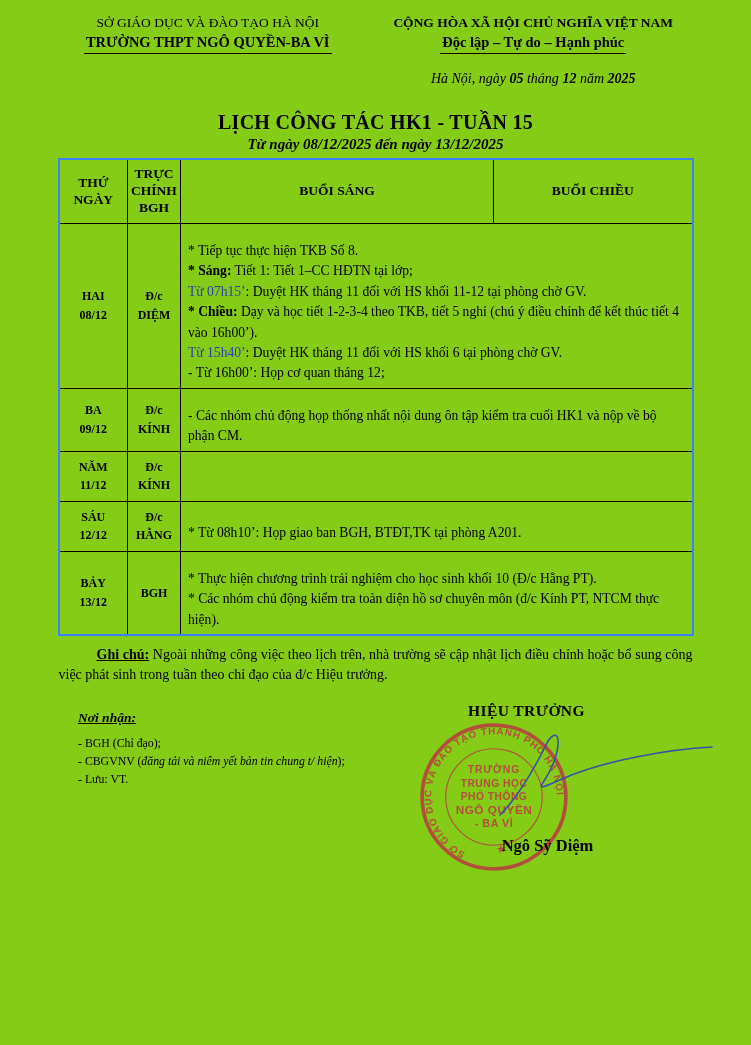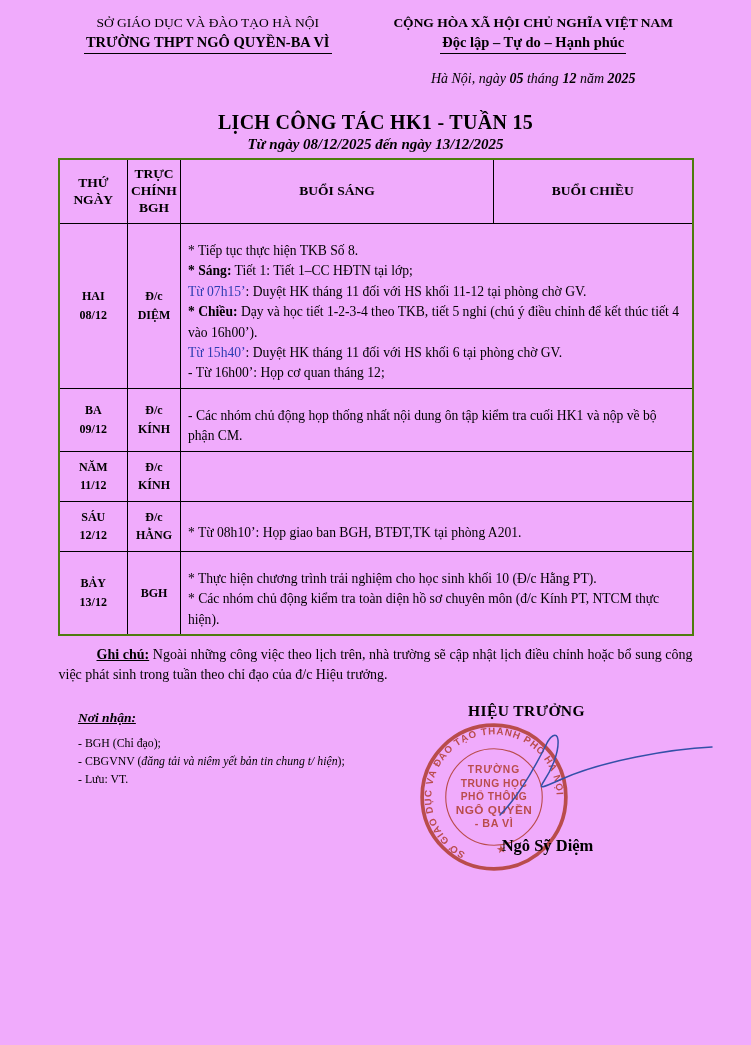--- a/index.html
+++ b/index.html
@@ -3,39 +3,39 @@
 <meta charset="utf-8">
 <style>
   :root{
     --text-blue:#2b3cb0;
     --stamp-red:#b5453e;
     --ink-blue:#3350a8;
   }
   *{box-sizing:border-box;}
   html,body{margin:0;padding:0;background:#888;}
   .page{
-    width:751px;height:1045px;background:#f0abfc;margin:0 auto;
+    width:751px;height:1045px;background:#84cc16;margin:0 auto;
     font-family:"Liberation Serif","DejaVu Serif",serif;color:#000;
     position:relative;overflow:hidden;
   }
   
   .hdr{display:flex;padding:14px 42px 0 58px;}
   .hdr-left{width:46%;text-align:center;}
   .hdr-right{width:54%;text-align:center;}
   .hdr-line1{font-size:13.5px;line-height:1.3;}
   .hdr-line1.bold{font-weight:bold;}
   .hdr-line2{font-size:14.5px;font-weight:bold;line-height:1.3;margin-top:1px;}
   .hdr-underline{display:inline-block;border-bottom:1.5px solid #000;padding:0 2px 2px 2px;}
   .dateline{font-style:italic;font-size:14px;margin-top:17px;}
   .dateline b{font-weight:bold;}
   
   .doc-title{text-align:center;font-weight:bold;font-size:20px;margin-top:24px;letter-spacing:.3px;}
   .doc-subtitle{text-align:center;font-weight:bold;font-style:italic;font-size:15px;margin-top:2px;}
   
-  table.sched{border-collapse:collapse;width:634px;margin:5px auto 4px auto;table-layout:fixed;border:2px solid #4d7c0f;}
+  table.sched{border-collapse:collapse;width:634px;margin:5px auto 4px auto;table-layout:fixed;border:2px solid #3b82f6;}
   table.sched th,table.sched td{border:1.6px solid #000;vertical-align:middle;}
   table.sched th{font-size:13.5px;font-weight:bold;text-align:center;line-height:1.25;padding:6px 2px;height:50px;}
   td.day-cell,td.duty-cell{font-weight:bold;text-align:center;font-size:12px;line-height:1.55;padding:6px;}
   td.content-cell{font-size:13.6px;line-height:1.5;padding:17px 7px 4px 7px;vertical-align:top;text-align:left;}
   .seg-bold{font-weight:bold;}
   .seg-blue{color:var(--text-blue);}
   .seg-italic{font-style:italic;}
   tr.r-ba{height:40px;} tr.r-tu{height:43px;} tr.r-nam{height:44px;} tr.r-sau{height:44px;} tr.r-bay{height:52px;}
   
   .note{width:634px;margin:9px auto 16px auto;font-size:14px;line-height:1.45;text-align:justify;text-indent:38px;}

